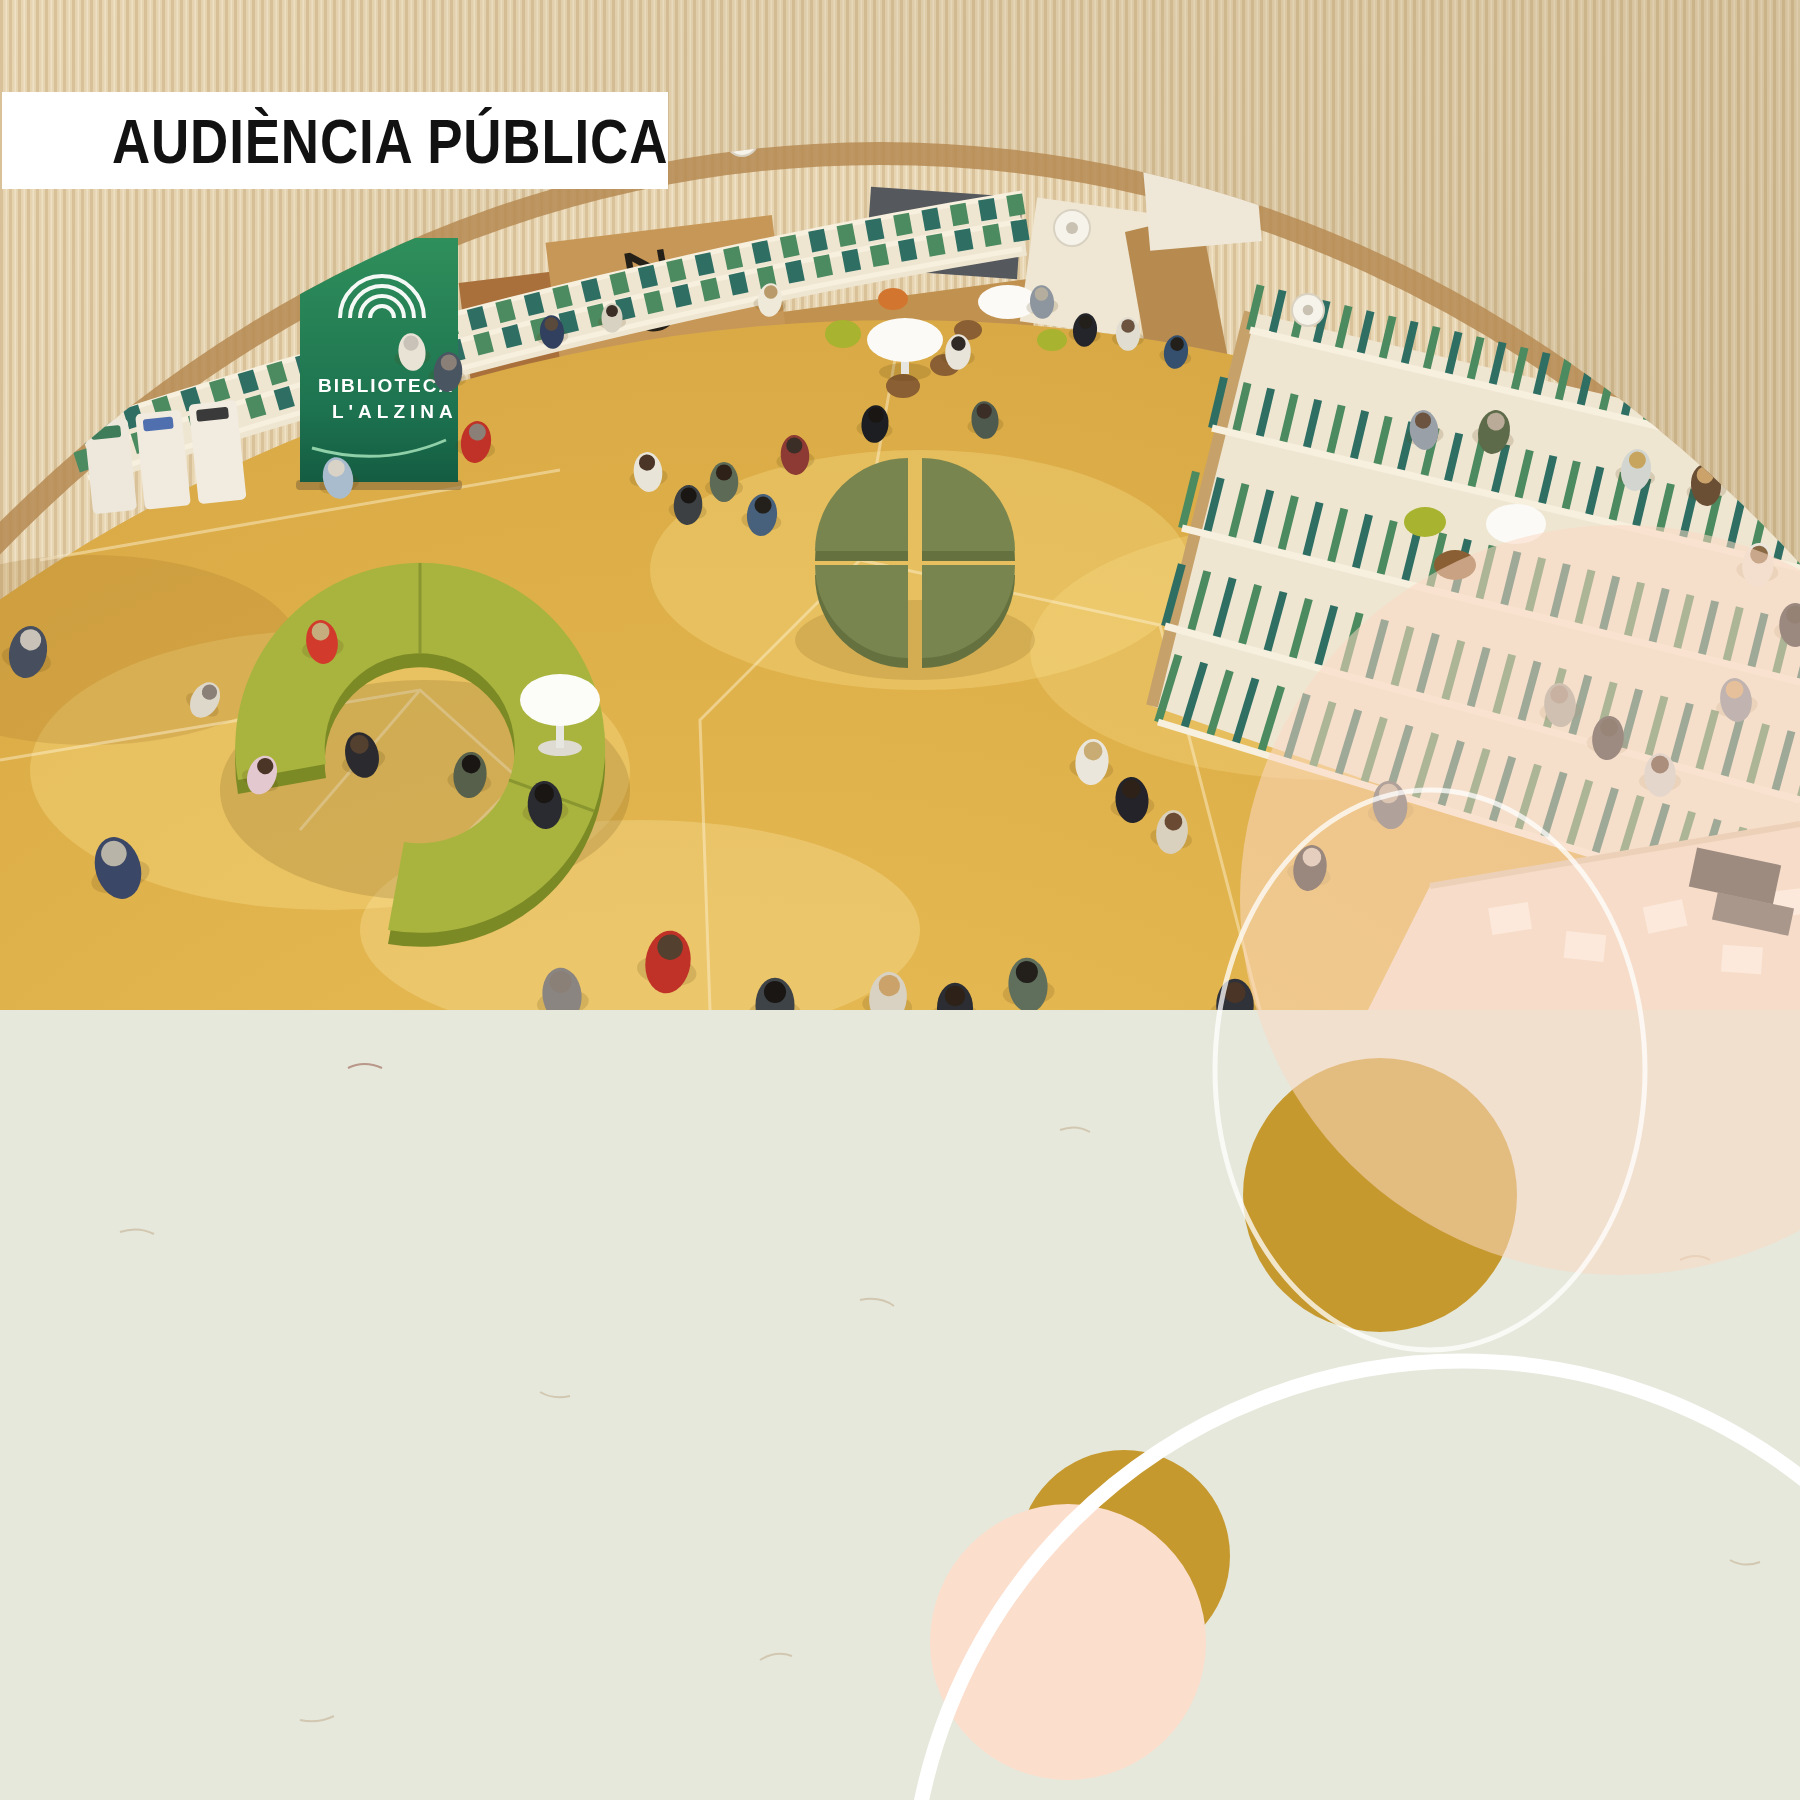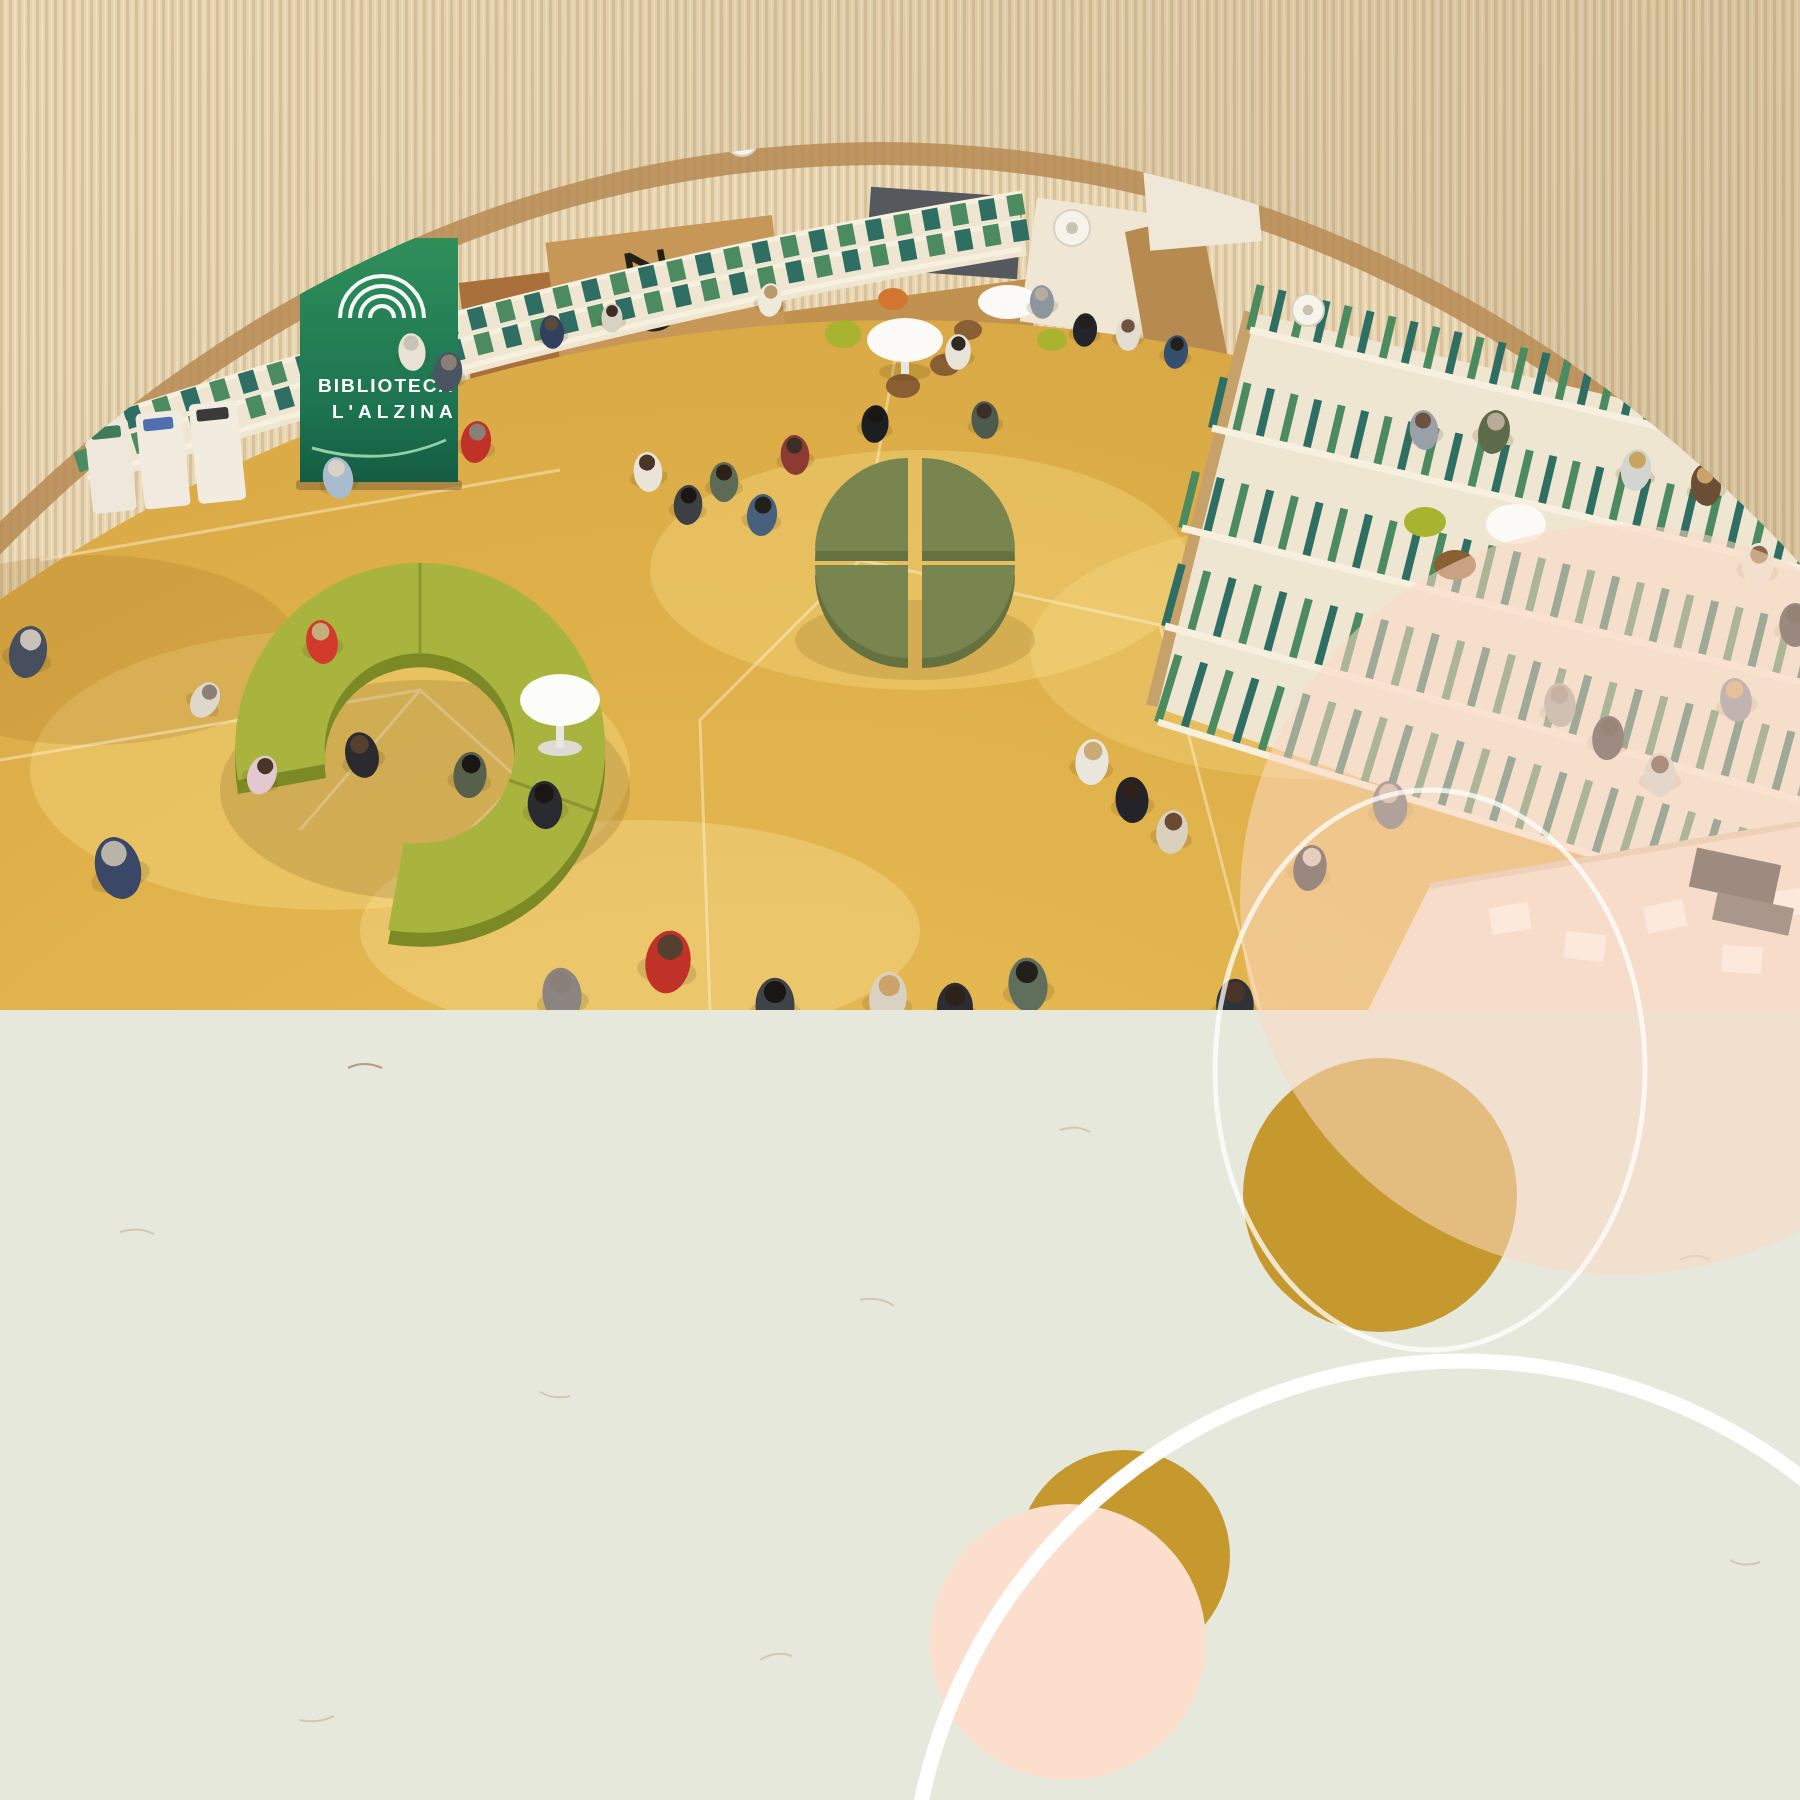--- a/index.html
+++ b/index.html
@@ -639,20 +639,23 @@
             <g transform="translate(1235 1005) rotate(0)">
               <ellipse cx="0" cy="7.5" rx="25" ry="12.5" fill="rgba(90,60,10,0.16)"></ellipse>
               <ellipse rx="18.75" ry="26.25" fill="#30323a"></ellipse>
               <circle cy="-12.5" r="10.625" fill="#4a3526"></circle>
             </g>
           </g>
       </g>
     </svg>
   </div>
 
+  <div class="badge">
+    <span>AUDIÈNCIA PÚBLICA</span>
+  </div>
 
   <div class="footer">
     
 
     
 
     
 
     
 

